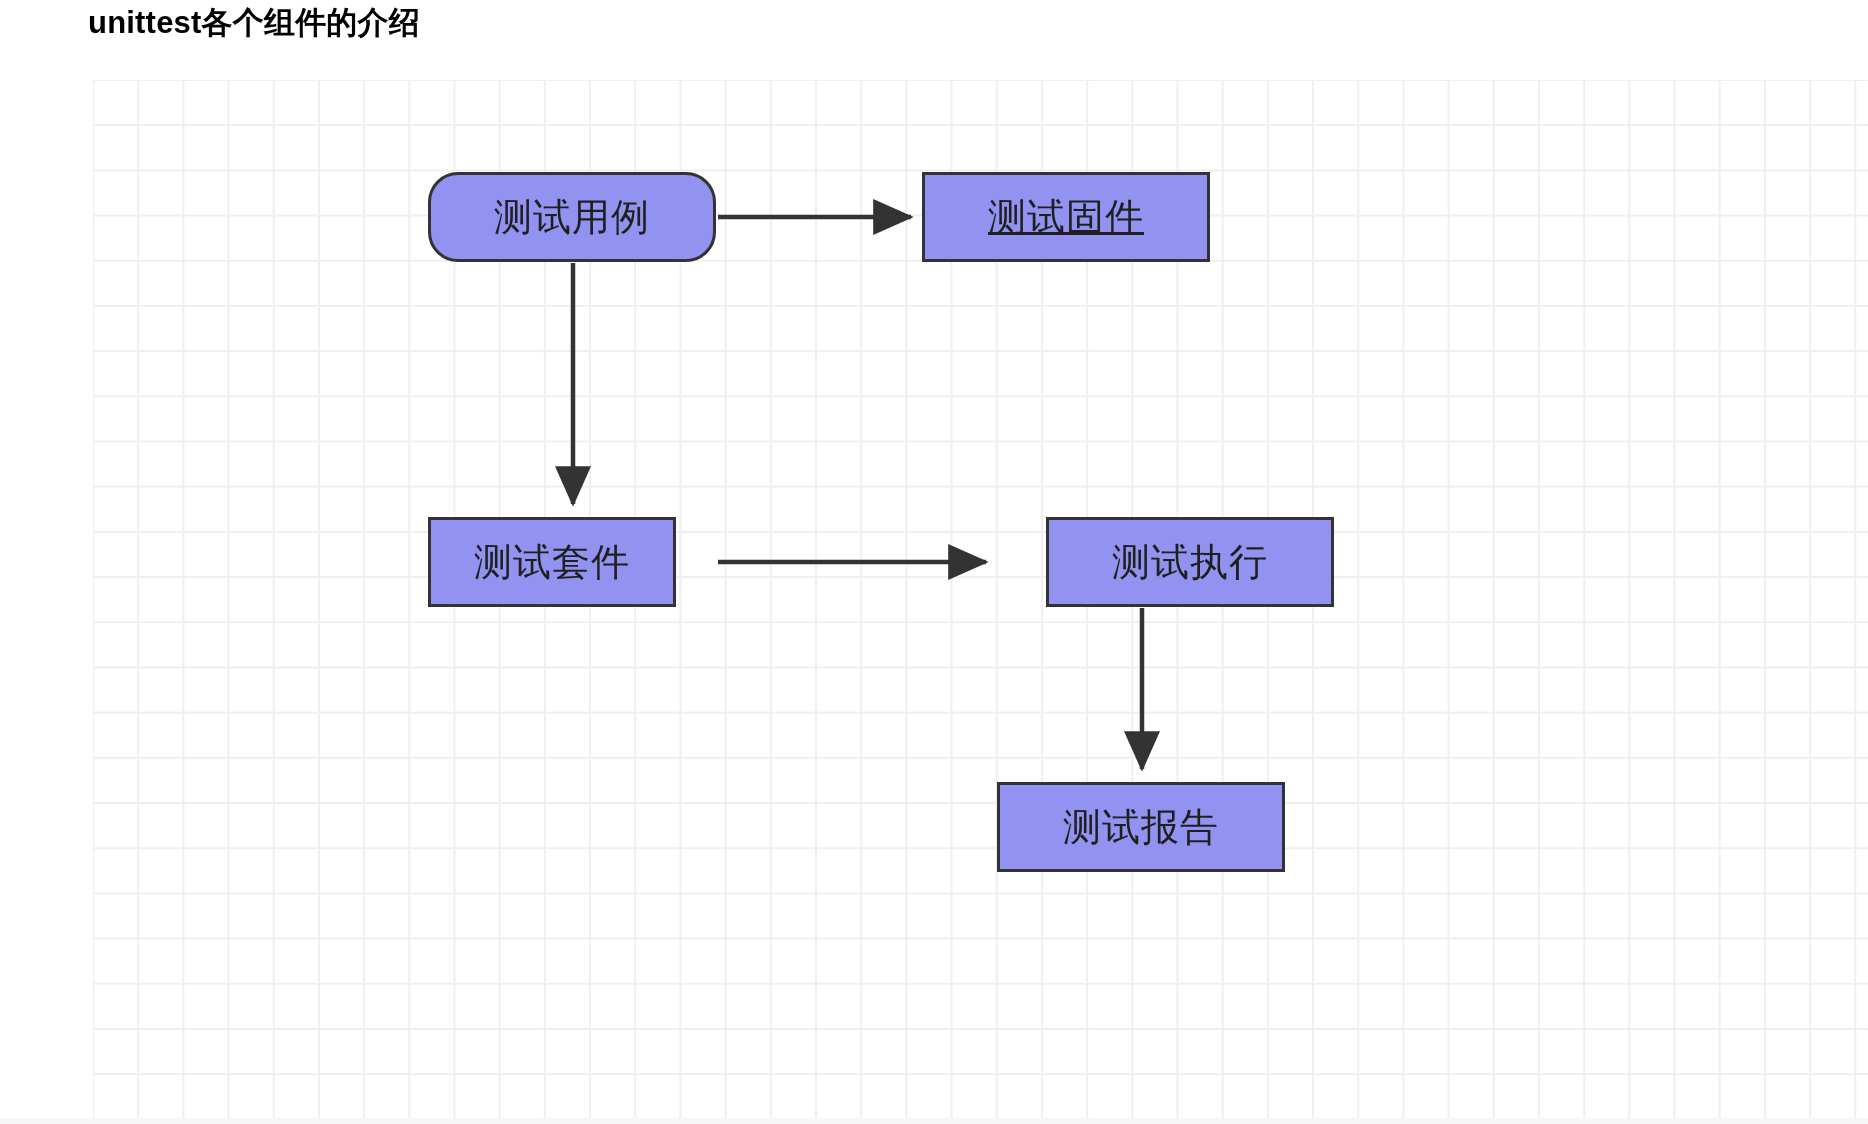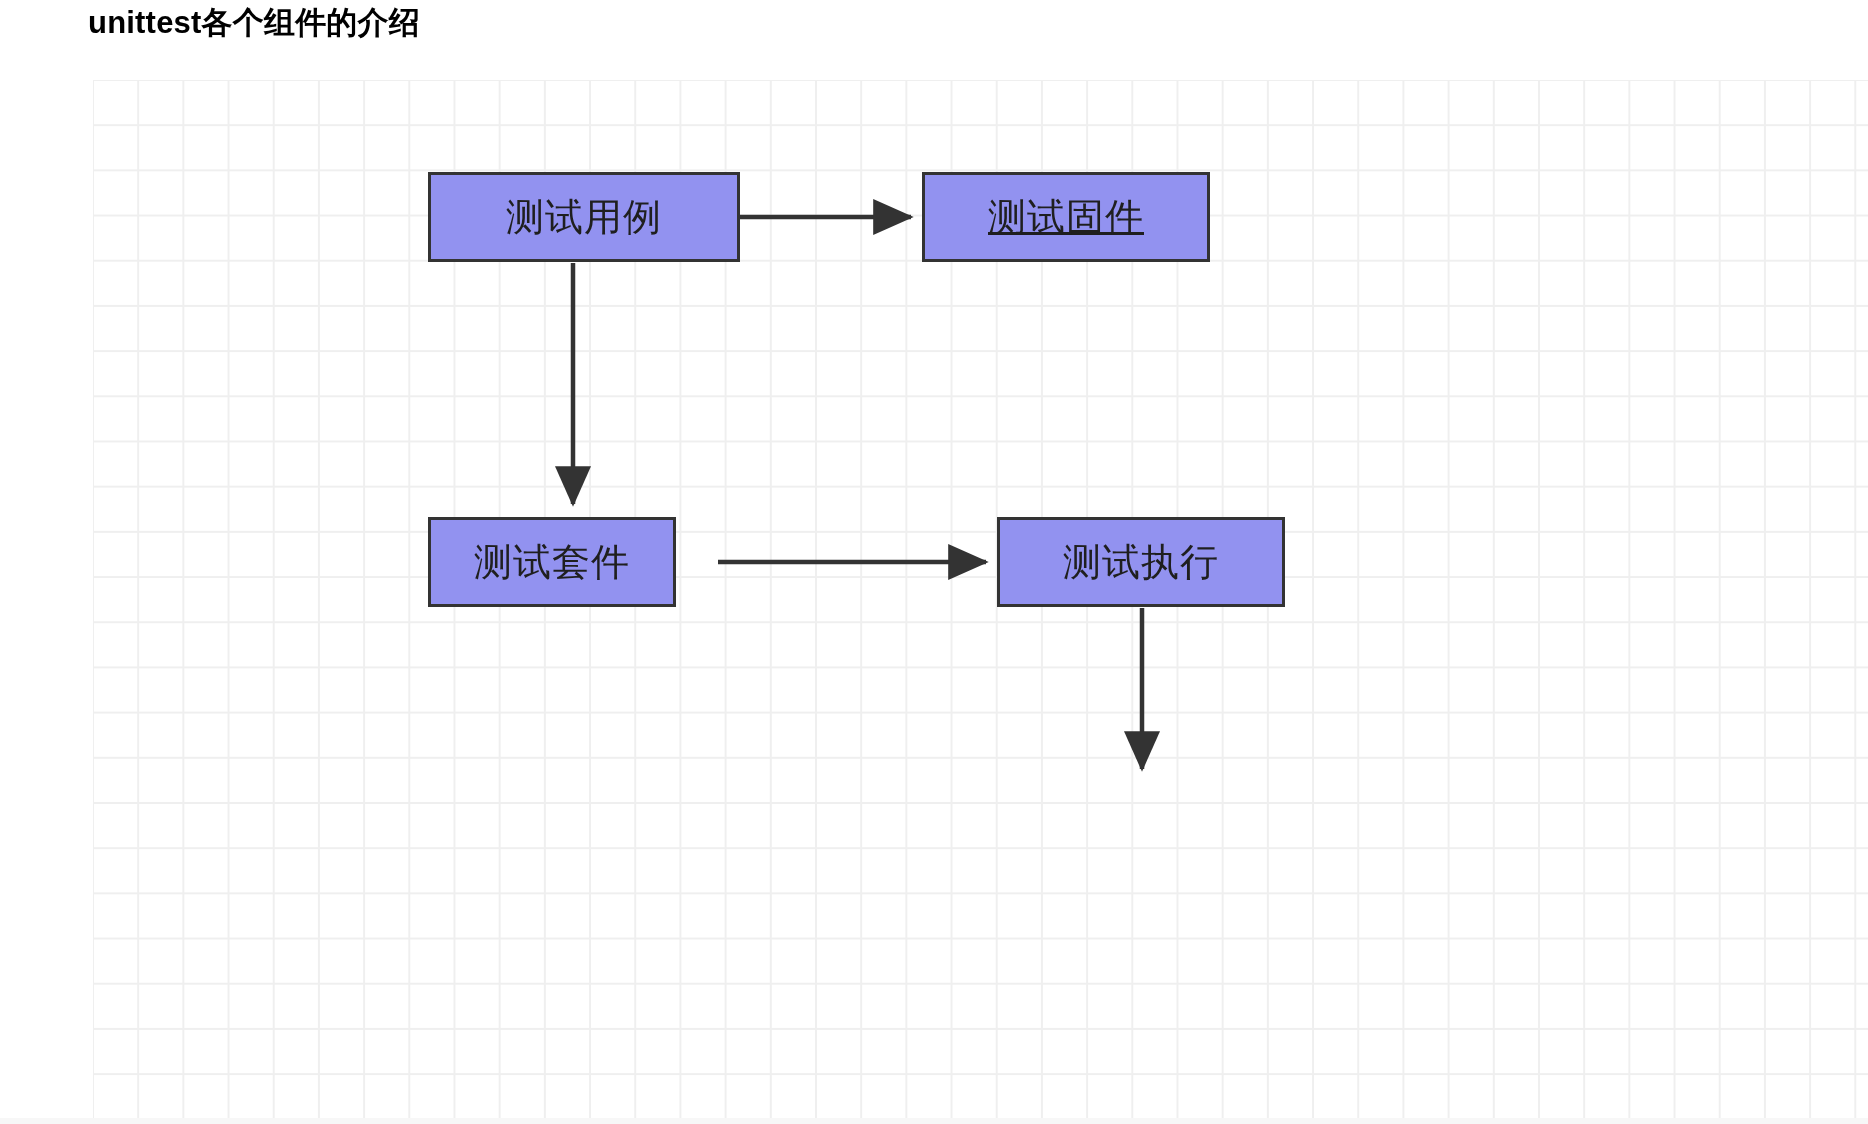--- a/index.html
+++ b/index.html
@@ -123,32 +123,35 @@
 
     <line x1="625" y1="137" x2="818" y2="137" stroke="#333333" stroke-width="4.5" marker-end="url(#arrowhead)"></line>
 
     <line x1="480" y1="183" x2="480" y2="424" stroke="#333333" stroke-width="4.5" marker-end="url(#arrowhead)"></line>
 
     <line x1="625" y1="482" x2="893" y2="482" stroke="#333333" stroke-width="4.5" marker-end="url(#arrowhead)"></line>
 
     <line x1="1049" y1="528" x2="1049" y2="689" stroke="#333333" stroke-width="4.5" marker-end="url(#arrowhead)"></line>
   </svg>
 
-  <div class="node" style="left:335px; top:92px; width:312px; height:90px;">
+  <div class="node" style="left:335px; top:92px; width:288px; height:90px;border-radius:30px;">
     <span class="node-label">测试用例</span>
   </div>
 
   <div class="node" style="left:829px; top:92px; width:288px; height:90px;text-decoration:underline;">
     <span class="node-label">测试固件</span>
   </div>
 
   <div class="node" style="left:335px; top:437px; width:248px; height:90px;">
     <span class="node-label">测试套件</span>
   </div>
 
-  <div class="node" style="left:904px; top:437px; width:288px; height:90px;">
+  <div class="node" style="left:953px; top:437px; width:288px; height:90px;">
     <span class="node-label">测试执行</span>
   </div>
 
+  <div class="node" style="left:904px; top:702px; width:288px; height:90px;">
+    <span class="node-label">测试报告</span>
+  </div>
 
 </div>
 
 <div id="bottom-band"></div>
 
 </body></html>

